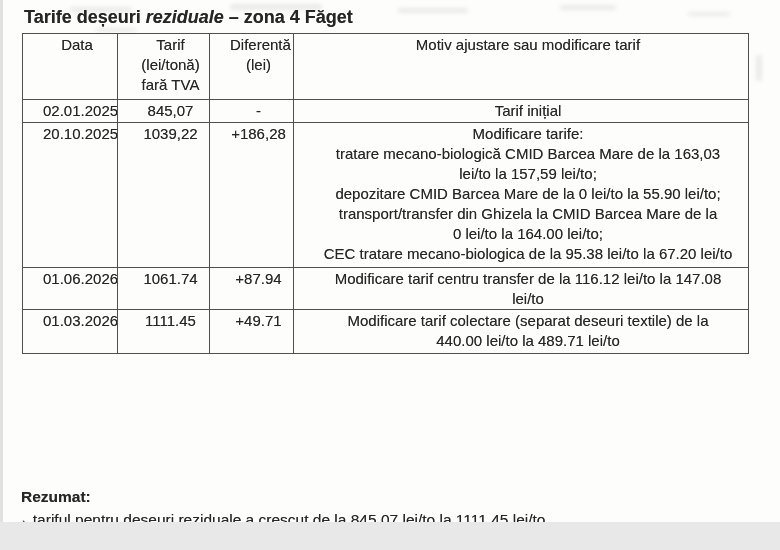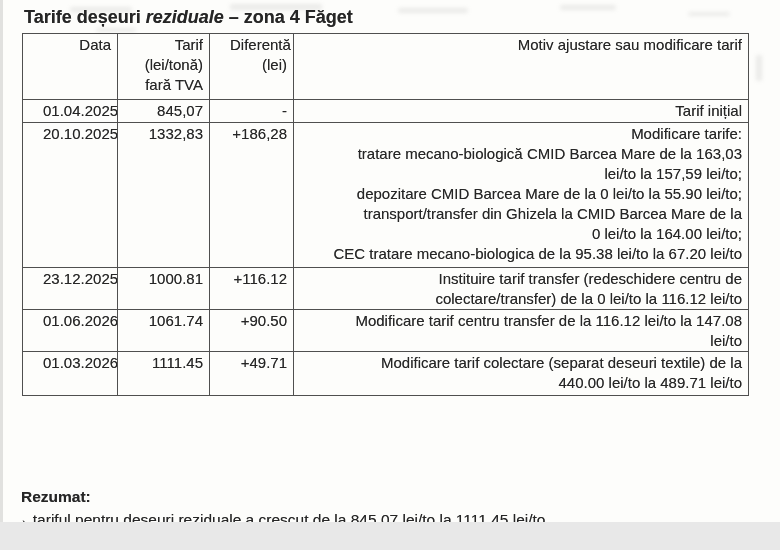--- a/index.html
+++ b/index.html
@@ -8,21 +8,21 @@
     font-family:"Liberation Sans",sans-serif;color:#262626;overflow:hidden;
     text-shadow:0 0 .6px rgba(35,35,35,.55);
   }
   .title{position:absolute;left:24px;top:7px;font-size:18px;font-weight:bold;white-space:nowrap;}
   .title i{font-style:italic;}
   table.tariff{
     position:absolute;left:22px;top:33px;width:726px;
     border-collapse:collapse;table-layout:fixed;
   }
   .tariff th,.tariff td{
-    border:1px solid #4f4f4f;vertical-align:top;text-align:right;
+    border:1px solid #4f4f4f;vertical-align:top;text-align:center;
     font-weight:normal;font-size:15px;line-height:20px;
     padding:1px 6px 0 20px;white-space:pre-line;overflow:hidden;
   }
   tr.hdr{height:66px}
   tr.r0{height:23px}
   tr.r1{height:43px}
   tr.r2{height:145px}
   tr.r3{height:41px}
   tr.r4{height:42px}
   tr.r5{height:42px}
@@ -67,48 +67,41 @@
         <tr class="hdr">
       <th>Data</th>
       <th>Tarif
 (lei/tonă)
 fară TVA</th>
       <th>Diferentă
 (lei)</th>
       <th>Motiv ajustare sau modificare tarif</th>
     </tr>
     <tr class="r0">
-      <td>01.04.2025</td>
+      <td>02.01.2025</td>
       <td>845,07</td>
       <td>-</td>
       <td>Tarif inițial</td>
     </tr>
     <tr class="r2">
       <td>20.10.2025</td>
-      <td>1332,83</td>
+      <td>1039,22</td>
       <td>+186,28</td>
       <td>Modificare tarife:
  tratare mecano-biologică CMID Barcea Mare de la 163,03
 lei/to la 157,59 lei/to;
 depozitare CMID Barcea Mare de la 0 lei/to la 55.90 lei/to;
 transport/transfer din Ghizela la CMID Barcea Mare de la
 0 lei/to la 164.00 lei/to;
 CEC tratare mecano-biologica de la 95.38 lei/to la 67.20 lei/to</td>
     </tr>
-    <tr class="r4">
-      <td>23.12.2025</td>
-      <td>1000.81</td>
-      <td>+116.12</td>
-      <td>Instituire tarif transfer (redeschidere centru de
-colectare/transfer) de la 0 lei/to la 116.12 lei/to</td>
-    </tr>
     <tr class="r5">
       <td>01.06.2026</td>
       <td>1061.74</td>
-      <td>+90.50</td>
+      <td>+87.94</td>
       <td>Modificare tarif centru transfer de la 116.12 lei/to la 147.08
 lei/to</td>
     </tr>
     <tr class="r6">
       <td>01.03.2026</td>
       <td>1111.45</td>
       <td>+49.71</td>
       <td>Modificare tarif colectare (separat deseuri textile) de la
 440.00 lei/to la 489.71 lei/to</td>
     </tr>

